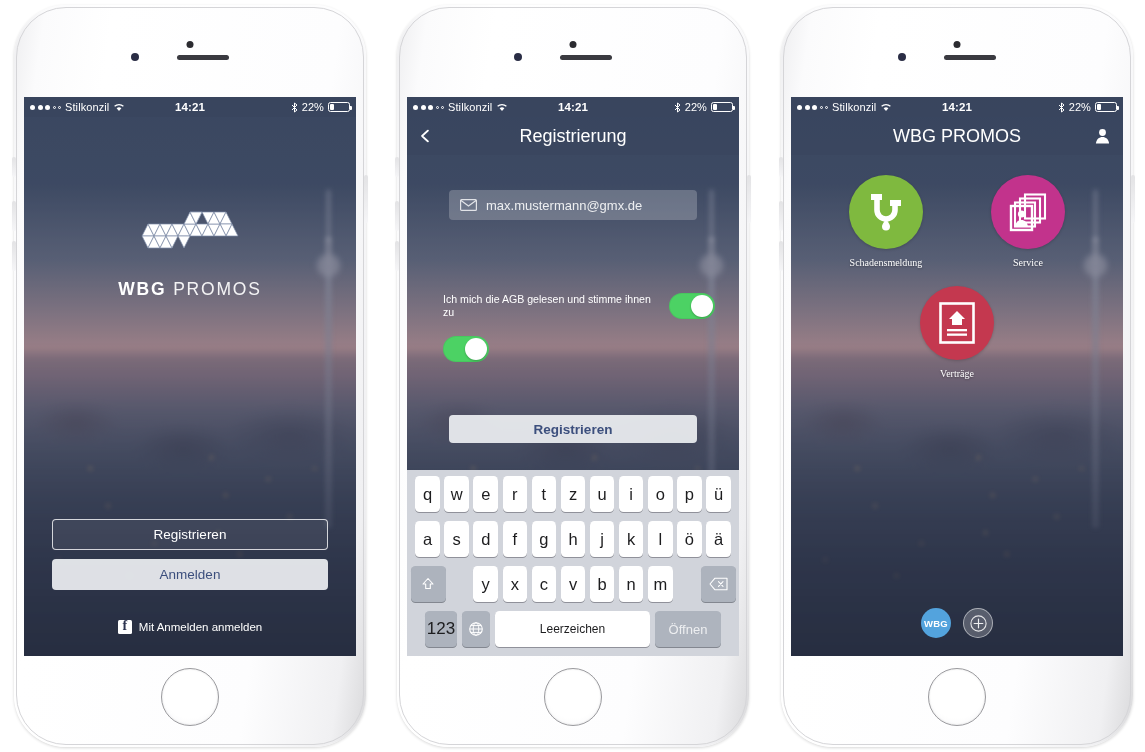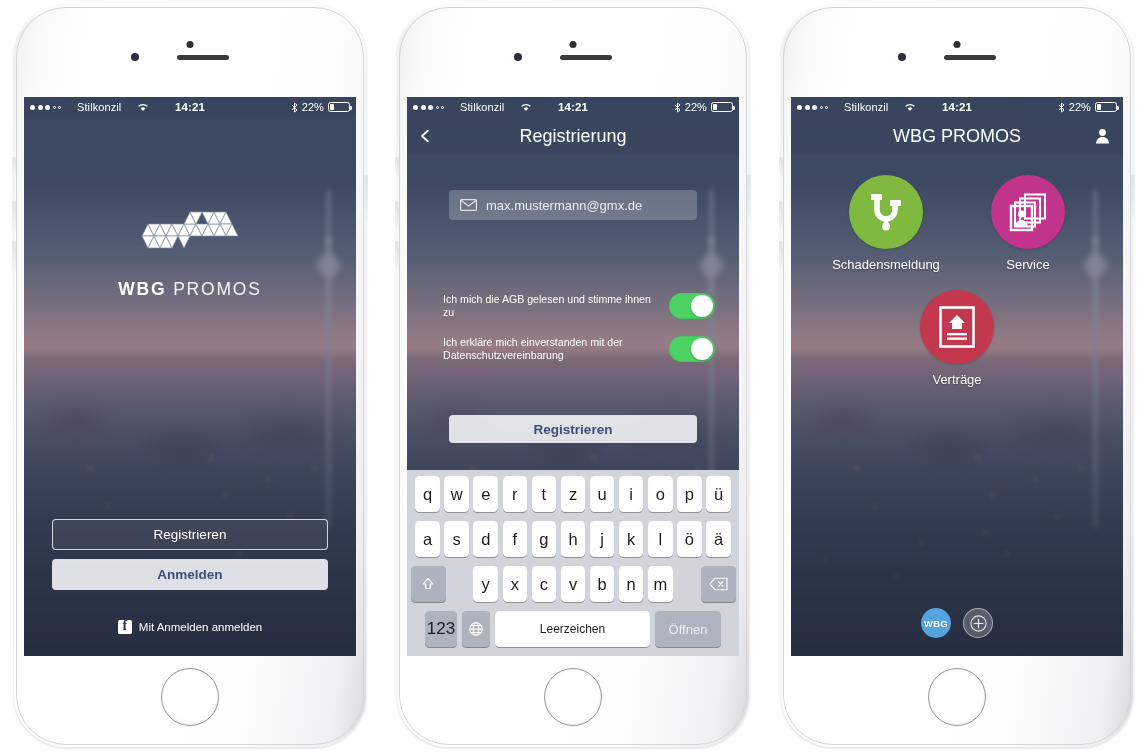--- a/index.html
+++ b/index.html
@@ -120,21 +120,21 @@
   .bg-dim { position: absolute; inset: 0; background: rgba(48,58,82,.30); }
 
   
   .statusbar {
     position: absolute; left: 0; right: 0; top: 0; height: 20px;
     display: flex; align-items: center; padding: 0 6px;
     color: #fff; font-size: 11px; letter-spacing: .1px;
     background: rgba(56,67,92,.62);
     z-index: 6;
   }
-  .sb-left { display: flex; align-items: center; gap: 16px; }
+  .sb-left { display: flex; align-items: center; gap: 4px; }
   .dots { display: flex; gap: 2.5px; align-items: center; }
   .dot { width: 5px; height: 5px; border-radius: 50%; background: #fff; }
   .dot.hollow { background: transparent; border: 1px solid #fff; width: 3px; height: 3px; }
   .sb-center { position: absolute; left: 0; right: 0; text-align: center; font-size: 11.5px; font-weight: 600; pointer-events: none; }
   .sb-right { margin-left: auto; display: flex; align-items: center; gap: 4px; z-index: 2; }
   .battery { width: 22px; height: 10px; border: 1px solid #fff; border-radius: 2.5px; position: relative; padding: 1px; }
   .battery::after { content: ""; position: absolute; right: -3px; top: 3px; width: 1.6px; height: 4px; background: #fff; border-radius: 0 1px 1px 0; }
   .battery > i { display: block; height: 100%; width: 22%; background: #fff; border-radius: 1px; }
 
   
@@ -144,21 +144,21 @@
   .logo-text { margin-top: 15px; color: #fff; font-size: 17.5px; letter-spacing: 1.8px; }
   .logo-text b { font-weight: 700; }
   .logo-text span { font-weight: 300; opacity: .92; }
 
   .auth { position: absolute; left: 28px; right: 28px; bottom: 22px; }
   .btn {
     height: 31px; border-radius: 4px; display: flex; align-items: center; justify-content: center;
     font-size: 13.5px; cursor: pointer; user-select: none;
   }
   .btn-outline { border: 1px solid rgba(255,255,255,.78); color: #fff; background: rgba(255,255,255,.06); }
-  .btn-filled  { background: rgba(236,238,241,.93); color: #3c4f7d; font-weight: 700; margin-top: 9px; }
+  .btn-filled  { background: rgba(236,238,241,.93); color: #3c4f7d; font-weight: 400; margin-top: 9px; }
   .fb-row { display: flex; align-items: center; justify-content: center; gap: 7px; margin-top: 30px; color: #fff; font-size: 11.5px; }
   .fb-icon { width: 14px; height: 14px; background: #fff; border-radius: 1.5px; position: relative; }
   .fb-icon::after {
     content: "f"; position: absolute; left: 0; right: 0; top: -2px;
     text-align: center; font-family: "Liberation Serif", serif; font-weight: 700;
     font-size: 14px; color: #2c3350;
   }
 
   
   .navbar {
@@ -223,21 +223,21 @@
   .key.open  { flex: 0 0 66px; font-size: 13px; color: rgba(255,255,255,.78); background: #aeb4be; }
   .krow.r3 { padding: 0 1px; }
   .krow.r3 .spacer { flex: 1 1 auto; }
   .krow.r4 { gap: 5px; }
 
   
   .dash { position: absolute; inset: 0; z-index: 4; }
   .tiles { position: absolute; left: 0; right: 0; top: 78px; display: flex; flex-wrap: wrap; justify-content: center; gap: 18px 36px; padding: 0 34px; }
   .tile { width: 106px; display: flex; flex-direction: column; align-items: center; cursor: pointer; }
   .tile-circle { width: 74px; height: 74px; border-radius: 50%; display: flex; align-items: center; justify-content: center; box-shadow: 0 1px 3px rgba(0,0,0,.18); }
-  .tile-label { margin-top: 8px; color: #fff; font-size: 13px; text-shadow: 0 1px 2px rgba(0,0,0,.35); }
+  .tile-label { margin-top: 8px; color: #fff; font-size: 10px; text-shadow: 0 1px 2px rgba(0,0,0,.35); font-family: Liberation Serif, serif; }
   .fabs { position: absolute; right: 0; left: 0; bottom: 18px; display: flex; justify-content: center; gap: 12px; }
   .fab { width: 30px; height: 30px; border-radius: 50%; display: flex; align-items: center; justify-content: center; cursor: pointer; }
   .fab-wbg { background: #53a3dd; color: #fff; font-size: 9.5px; font-weight: 700; letter-spacing: .3px; }
   .fab-add { background: rgba(255,255,255,.22); border: 1px solid rgba(255,255,255,.5); }
 </style>
 </head>
 <body>
 
 <div class="stage">
 
@@ -402,21 +402,20 @@
         </div>
 
         <div class="consent">
           <div class="consent-row">
             <div class="consent-text">
               <span>Ich mich die </span><b>AGB</b><span> gelesen und stimme ihnen zu</span>
             </div>
             <div class="toggle"></div>
           </div>
           <div class="consent-row">
-            <div class="consent-text">Ich erkläre mich einverstanden mit der Datenschutzvereinbarung</div>
             <div class="toggle"></div>
           </div>
         </div>
 
         <div class="btn-register">Registrieren</div>
       </div>
 
       <div class="keyboard">
         <div class="krow">
           <div class="key">q</div>

